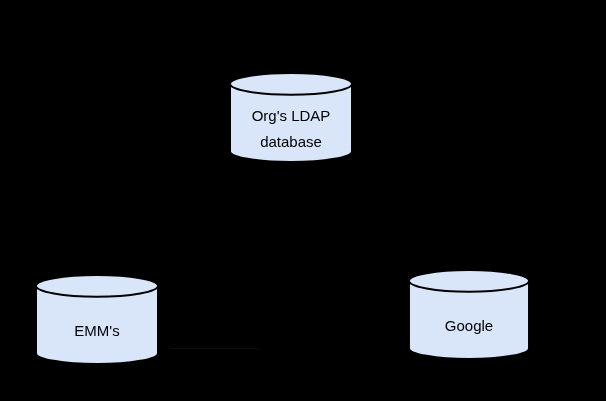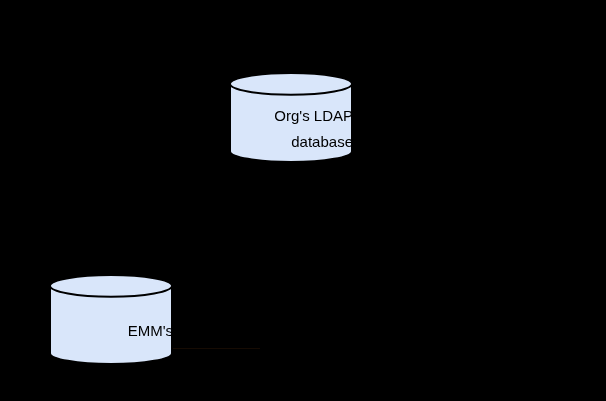--- a/index.html
+++ b/index.html
@@ -36,37 +36,37 @@
     stroke-width: 2;
   }
   .node-label {
     position: absolute;
     left: 0;
     right: 0;
     top: 23px;   
     bottom: 0;
     display: flex;
     flex-direction: column;
-    align-items: flex-end;
+    align-items: center;
     justify-content: center;
     text-align: center;
     color: #000000;
     font-size: 15px;
     line-height: 26px;
     pointer-events: none;
   }
   .node-label span {
     display: block;
     white-space: nowrap;
   }
   .node-label span:empty {
     display: none;
   }
   #node-ldap   { left: 229px; top: 72px;  width: 124px; height: 91px; }
-  #node-emm    { left: 49px;  top: 274px; width: 124px; height: 91px; }
+  #node-emm    { left: 35px;  top: 274px; width: 124px; height: 91px; }
   #node-google { left: 408px; top: 269px; width: 122px; height: 91px; }
   .connector-faint {
     position: absolute;
     left: 170px;
     top: 348px;
     width: 90px;
     height: 1px;
     background: #160b03; 
   }
 </style>
@@ -91,14 +91,24 @@
   <div class="node" id="node-emm">
     <svg viewBox="0 0 124 92" preserveAspectRatio="none">
       <path class="shape-fill" d="M1 12 L1 80 A61 11 0 0 0 123 80 L123 12 Z" stroke-linejoin="round"></path>
       <ellipse class="shape-fill" cx="62" cy="12" rx="61" ry="11"></ellipse>
     </svg>
     <div class="node-label">
       <span>EMM's</span>
     </div>
   </div>
 
+  <div class="node" id="node-google">
+    <svg viewBox="0 0 124 92" preserveAspectRatio="none">
+      <path class="shape-fill" d="M1 12 L1 80 A61 11 0 0 0 123 80 L123 12 Z" stroke-linejoin="round"></path>
+      <ellipse class="shape-fill" cx="62" cy="12" rx="61" ry="11"></ellipse>
+    </svg>
+    <div class="node-label">
+      <span>Google</span>
+
+    </div>
+  </div>
 
 </div>
 
 </body></html>

